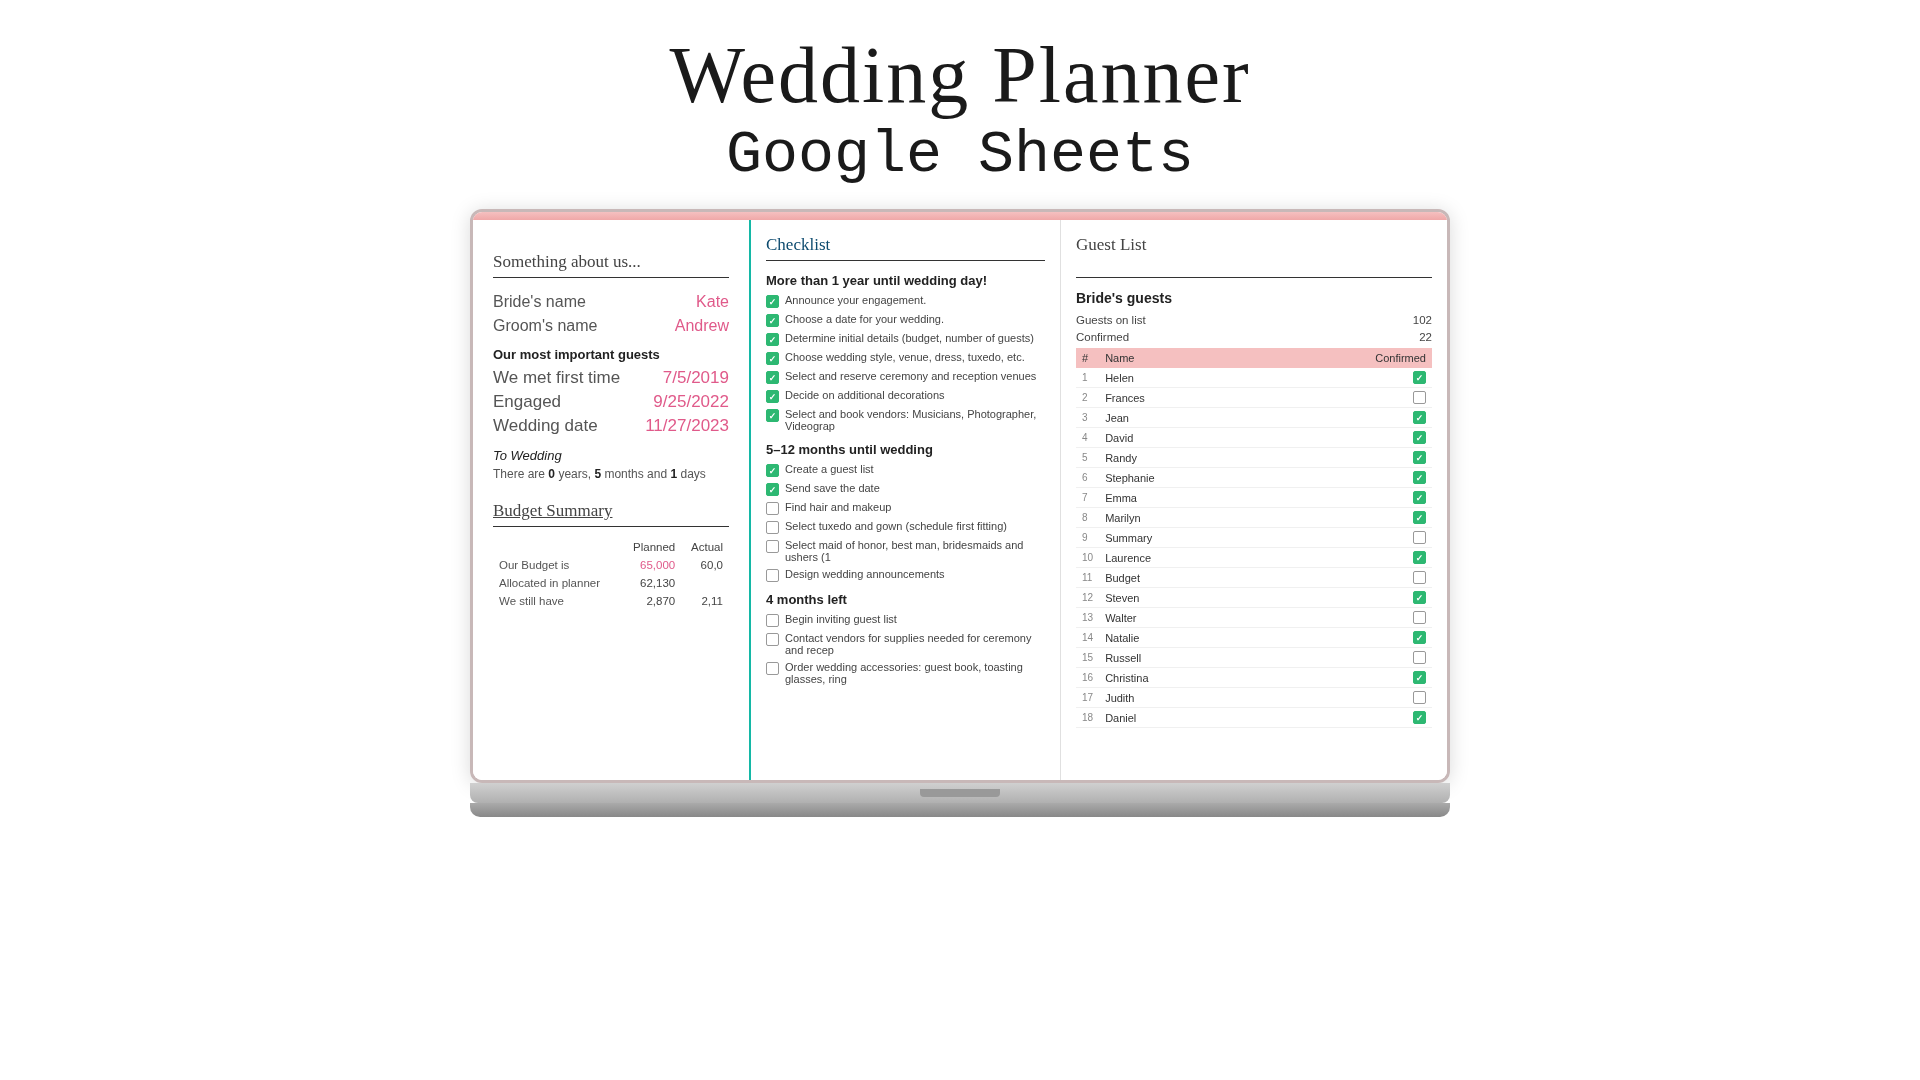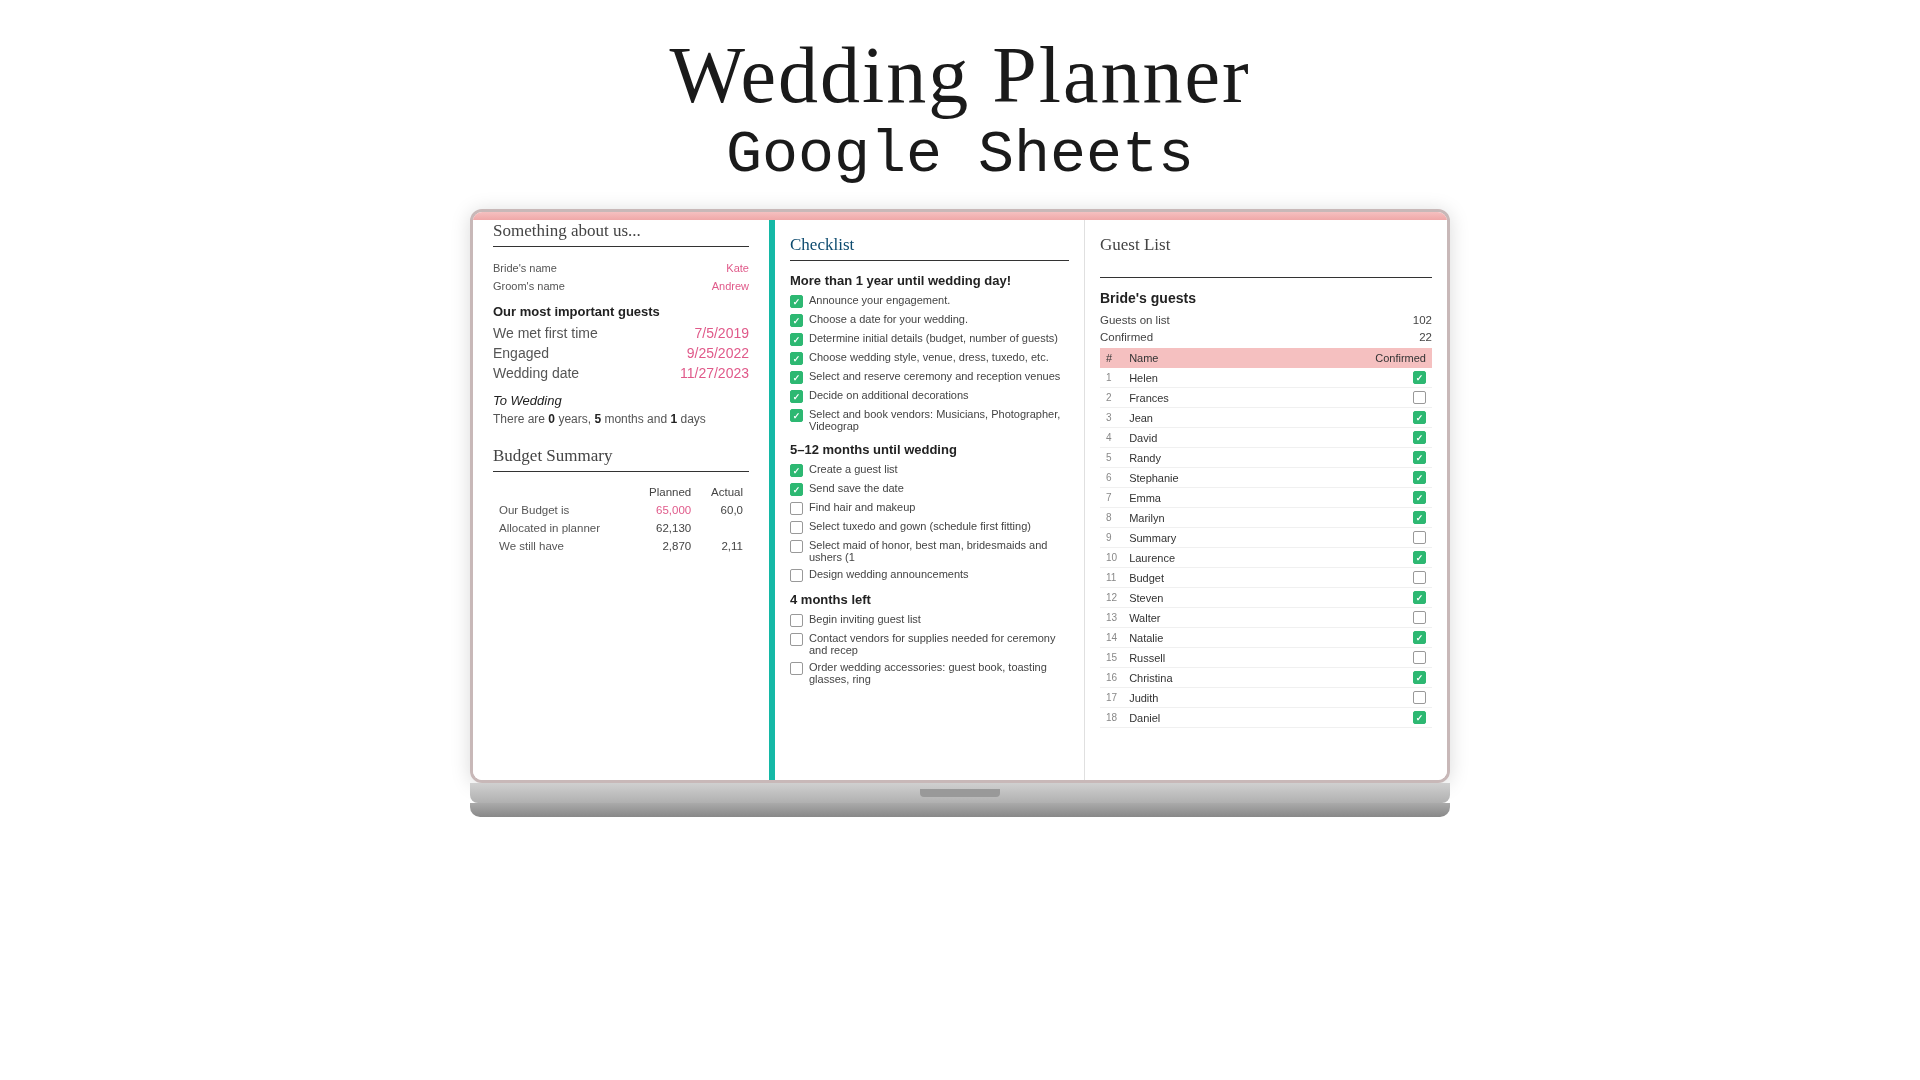--- a/index.html
+++ b/index.html
@@ -55,53 +55,53 @@
     .spreadsheet-content {
       display: flex;
       flex-direction: row;
       padding: 0;
       background: #ffffff;
       min-height: 560px;
     }
 
     
     .left-panel {
-      width: 302px;
-      padding: 1px 20px;
-      border-right: 6px solid #14b8a6;
+      width: 278px;
+      padding: 32px 20px;
+      border-right: 2px solid #14b8a6;
     }
     .panel-title {
       font-size: 17px;
       color: #444;
       border-bottom: 1.5px solid #333;
       padding-bottom: 5px;
       margin-bottom: 15px;
       font-family: Georgia, serif;
     }
     .info-row {
       display: flex;
       justify-content: space-between;
       margin-bottom: 6px;
-      font-size: 11px;
+      font-size: 16px;
     }
     .info-label { color: #555; }
     .info-value { color: #e05a8a; font-weight: 500; }
 
     .section-heading {
       font-size: 13px;
       font-weight: bold;
       margin: 12px 0 6px;
       color: #222;
     }
 
     .date-row {
       display: flex;
       justify-content: space-between;
       margin-bottom: 4px;
-      font-size: 14px;
+      font-size: 17px;
       text-align: right;
     }
     .date-label { color: #555; }
     .date-value { color: #e05a8a; }
 
     .to-wedding {
       margin-top: 12px;
       font-size: 12px;
     }
     .to-wedding-title {
@@ -116,20 +116,21 @@
     .budget-section {
       margin-top: 20px;
     }
     .budget-title {
       font-size: 17px;
       color: #444;
       border-bottom: 1.5px solid #333;
       padding-bottom: 5px;
       margin-bottom: 10px;
       font-family: Georgia, serif;
+      text-decoration: underline;
     }
     .budget-table { width: 100%; font-size: 11.5px; }
     .budget-table th {
       text-align: right;
       color: #444;
       font-weight: normal;
       padding: 2px 4px;
     }
     .budget-table td {
       padding: 2px 4px;

